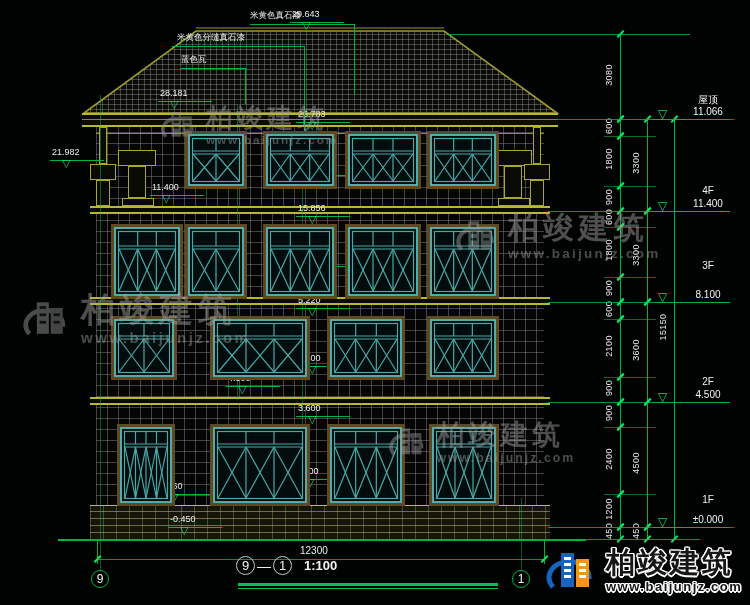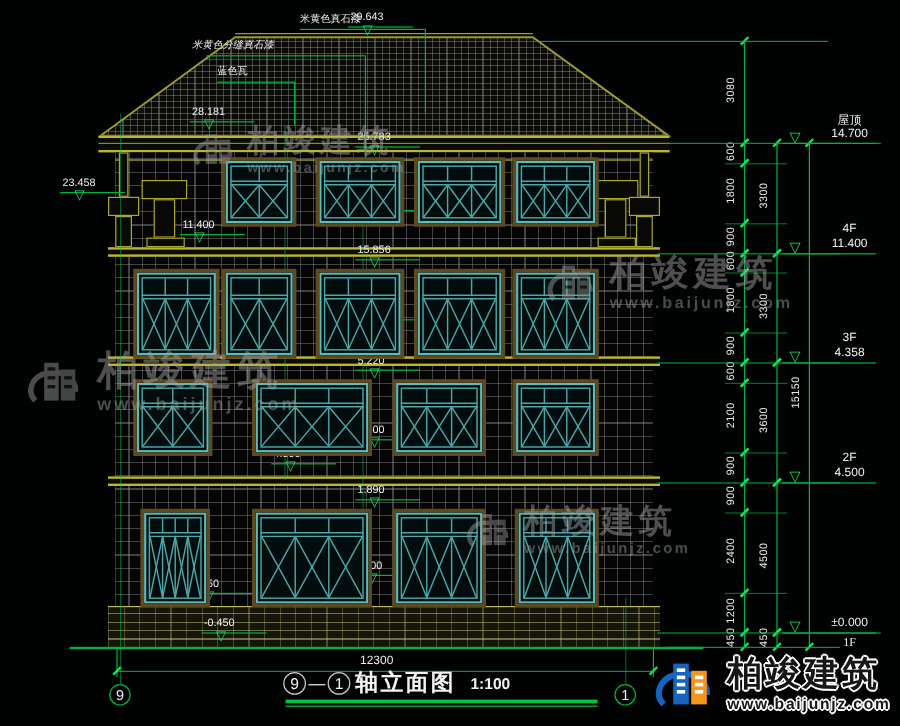--- a/index.html
+++ b/index.html
@@ -129,21 +129,20 @@
   <div class="tick" style="left:540px;top:558px;"></div>
   <span class="dim-t" style="left:300px;top:545px;">12300</span>
 
   <div class="gbub" style="left:91px;top:570px;">9</div>
   <div class="gbub" style="left:512px;top:570px;">1</div>
 
   <div class="title">
     <span class="bub">9</span>
     <span class="t-dash">—</span>
     <span class="bub">1</span>
-    <span class="t-name">轴立面图</span>
     <span class="t-scale">1:100</span>
   </div>
   <div class="t-ul1"></div>
   <div class="t-ul2"></div>
 
   <div class="brand">
     <svg width="54" height="56" viewBox="0 0 54 56">
       <path d="M8 44 A 20 16 0 1 1 44 36" fill="none" stroke="#1565c0" stroke-width="5"></path>
       <rect x="16" y="10" width="13" height="34" fill="#1565c0"></rect>
       <rect x="31" y="16" width="13" height="28" fill="#f7941d"></rect>
@@ -171,21 +170,21 @@
         <span class="m-t">28.181</span>
                  <span class="m-l"></span>
                  <span class="m-v">▽</span>
       </div>
       <div class="marker" style="left: 296px; top: 133px;">
         <span class="m-t">25.783</span>
                  <span class="m-l"></span>
                  <span class="m-v">▽</span>
       </div>
       <div class="marker" style="left: 50px; top: 171px;">
-        <span class="m-t">23.458</span>
+        <span class="m-t">21.982</span>
                  <span class="m-l"></span>
                  <span class="m-v">▽</span>
       </div>
       <div class="marker" style="left: 296px; top: 186px;">
         <span class="m-t">12.300</span>
                  <span class="m-l"></span>
                  <span class="m-v">▽</span>
       </div>
       <div class="marker" style="left: 150px; top: 206px;">
         <span class="m-t">11.400</span>
@@ -211,21 +210,21 @@
         <span class="m-t">5.400</span>
                  <span class="m-l"></span>
                  <span class="m-v">▽</span>
       </div>
       <div class="marker" style="left: 226px; top: 397px;">
         <span class="m-t">4.500</span>
                  <span class="m-l"></span>
                  <span class="m-v">▽</span>
       </div>
       <div class="marker" style="left: 296px; top: 427px;">
-        <span class="m-t">1.890</span>
+        <span class="m-t">3.600</span>
                  <span class="m-l"></span>
                  <span class="m-v">▽</span>
       </div>
       <div class="marker" style="left: 294px; top: 490px;">
         <span class="m-t">1.200</span>
                  <span class="m-l"></span>
                  <span class="m-v">▽</span>
       </div>
       <div class="marker" style="left: 158px; top: 505px;">
         <span class="m-t">0.650</span>
@@ -233,21 +232,21 @@
                  <span class="m-v">▽</span>
       </div>
       <div class="marker" style="left: 168px; top: 538px;">
         <span class="m-t">-0.450</span>
                  <span class="m-l"></span>
                  <span class="m-v">▽</span>
       </div>
       <div class="mat-t" style="left: 250px; top: 10px;">米黄色真石漆</div>
       <div class="lead-h" style="left: 250px; top: 24px; width: 104px;"></div>
       <div class="lead-v" style="left: 354px; top: 24px; height: 70px;"></div>
-      <div class="mat-t" style="left: 160px; top: 32px; font-style: italic;">米黄色分缝真石漆</div>
+      <div class="mat-t" style="left: 177px; top: 32px;">米黄色分缝真石漆</div>
       <div class="lead-h" style="left: 172px; top: 46px; width: 132px;"></div>
       <div class="lead-v" style="left: 304px; top: 46px; height: 88px;"></div>
       <div class="mat-t" style="left: 181px; top: 54px;">蓝色瓦</div>
       <div class="lead-h" style="left: 181px; top: 68px; width: 64px;"></div>
       <div class="lead-v" style="left: 245px; top: 68px; height: 36px;"></div>
       <div class="vline" style="left: 620px; top: 34px; height: 85px;"></div>
       <div class="tick" style="left: 616px; top: 33px;"></div>
       <div class="tick" style="left: 616px; top: 118px;"></div>
       <div class="dim-rot" style="left: 578px; top: 69.5px;">3080</div>
       <div class="vline" style="left: 620px; top: 119px; height: 17px;"></div>
@@ -322,36 +321,36 @@
       <div class="tick" style="left: 643px; top: 526px;"></div>
       <div class="tick" style="left: 643px; top: 538px;"></div>
       <div class="dim-rot" style="left: 605px; top: 526px;">450</div>
       <div class="vline" style="left: 674px; top: 119px; height: 420px;"></div>
       <div class="tick" style="left: 670px; top: 118px;"></div>
       <div class="tick" style="left: 670px; top: 538px;"></div>
       <div class="dim-rot" style="left: 632px; top: 322px;">15150</div>
       <div class="fl-line" style="left: 652px; top: 119px; width: 78px;"></div>
       <div class="fl-tri" style="left: 658px; top: 108px;">▽</div>
       <div class="fl-name" style="left: 682px; top: 93px;">屋顶</div>
-      <div class="fl-elev" style="left: 676px; top: 106px;">14.700</div>
+      <div class="fl-elev" style="left: 676px; top: 106px;">11.066</div>
       <div class="fl-line" style="left: 652px; top: 211px; width: 78px;"></div>
       <div class="fl-tri" style="left: 658px; top: 200px;">▽</div>
       <div class="fl-name" style="left: 682px; top: 185px;">4F</div>
       <div class="fl-elev" style="left: 676px; top: 198px;">11.400</div>
       <div class="fl-line" style="left: 652px; top: 302px; width: 78px;"></div>
       <div class="fl-tri" style="left: 658px; top: 291px;">▽</div>
-      <div class="fl-name" style="left: 682px; top: 276px;">3F</div>
-      <div class="fl-elev" style="left: 676px; top: 289px;">4.358</div>
+      <div class="fl-name" style="left: 682px; top: 260px;">3F</div>
+      <div class="fl-elev" style="left: 676px; top: 289px;">8.100</div>
       <div class="fl-line" style="left: 652px; top: 402px; width: 78px;"></div>
       <div class="fl-tri" style="left: 658px; top: 391px;">▽</div>
       <div class="fl-name" style="left: 682px; top: 376px;">2F</div>
       <div class="fl-elev" style="left: 676px; top: 389px;">4.500</div>
       <div class="fl-line" style="left: 652px; top: 527px; width: 78px;"></div>
       <div class="fl-tri" style="left: 658px; top: 516px;">▽</div>
-      <div class="fl-name" style="left: 682px; top: 530px; font-family: Liberation Serif, serif;">1F</div>
+      <div class="fl-name" style="left: 682px; top: 494px;">1F</div>
       <div class="fl-elev" style="left: 676px; top: 514px;">±0.000</div>
       <div class="ext" style="left: 450px; top: 34px; width: 240px;"></div>
       <div class="ext" style="left: 556px; top: 119px; width: 178px;"></div>
       <div class="ext" style="left: 548px; top: 211px; width: 152px;"></div>
       <div class="ext" style="left: 548px; top: 302px; width: 152px;"></div>
       <div class="ext" style="left: 548px; top: 402px; width: 152px;"></div>
       <div class="ext" style="left: 548px; top: 527px; width: 186px;"></div>
       <div class="ext" style="left: 556px; top: 539px; width: 144px;"></div>
       <div class="ext ext-min" style="left: 604px; top: 136px; width: 52px;"></div>
       <div class="ext ext-min" style="left: 604px; top: 186px; width: 52px;"></div>

